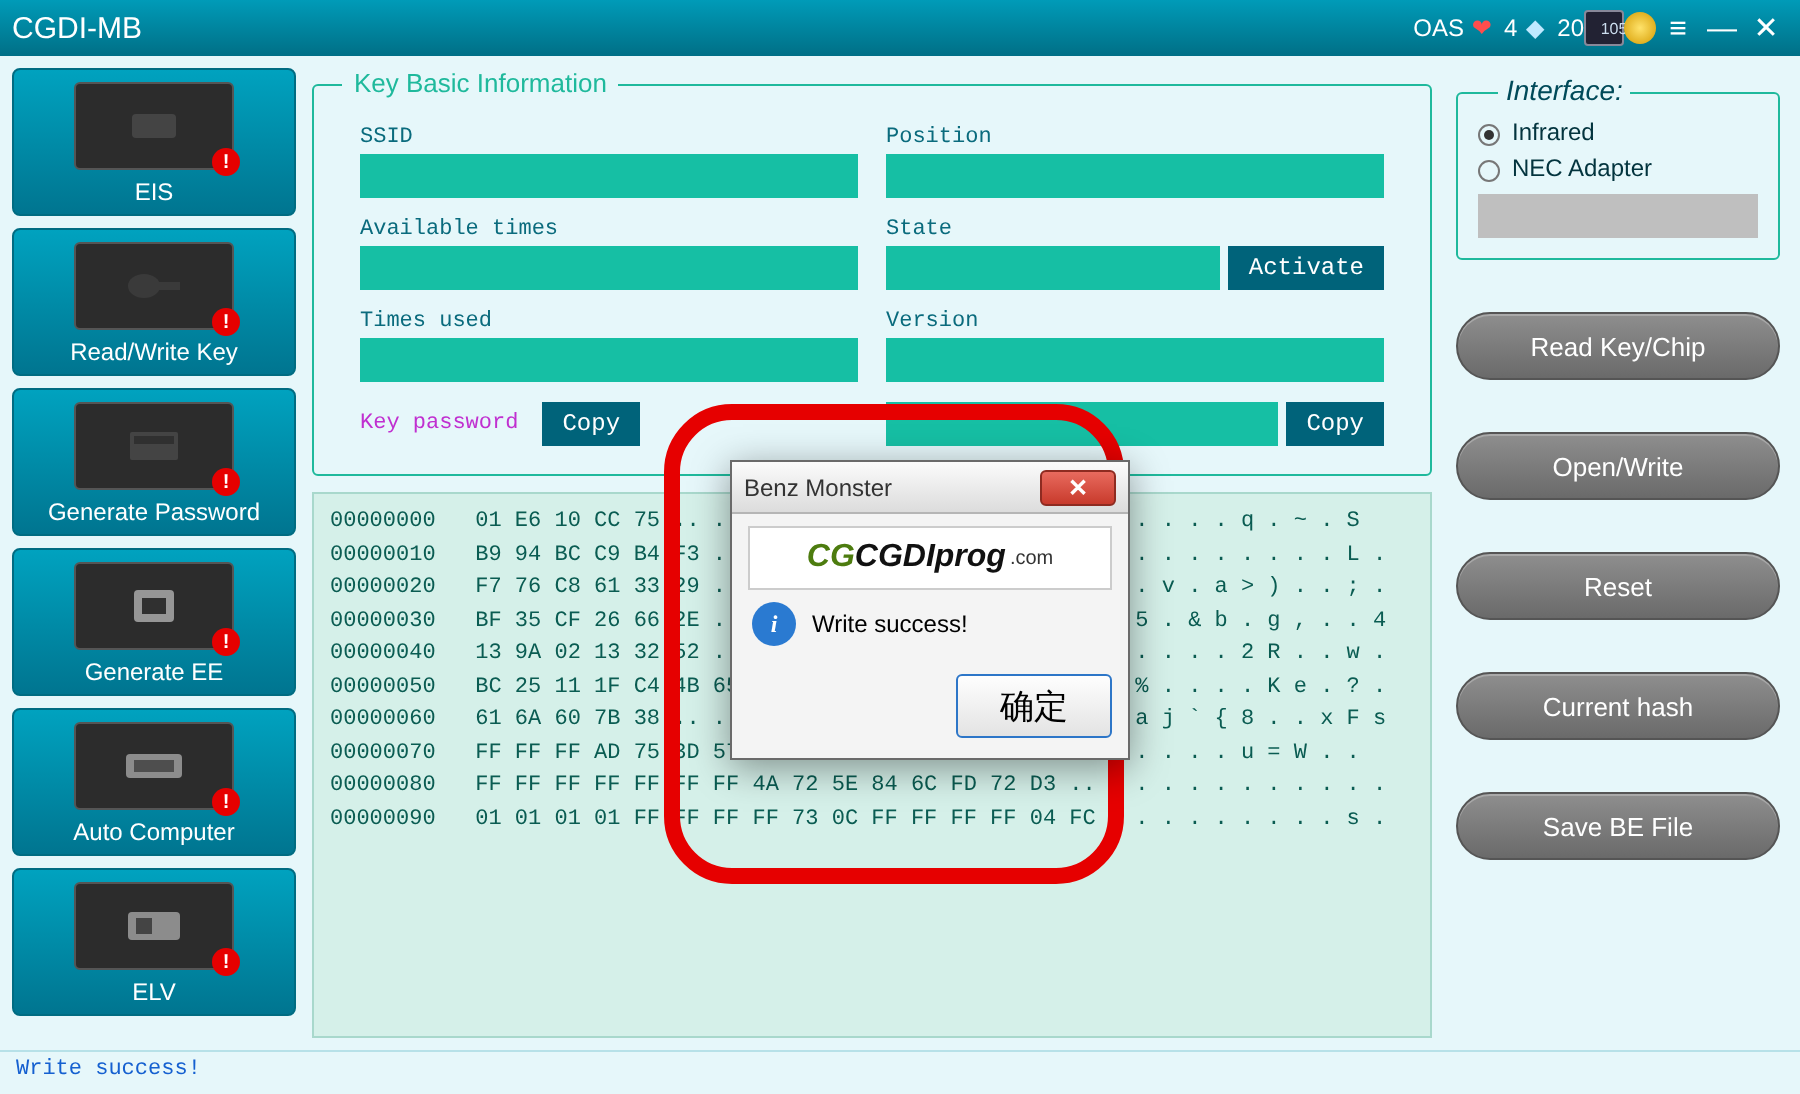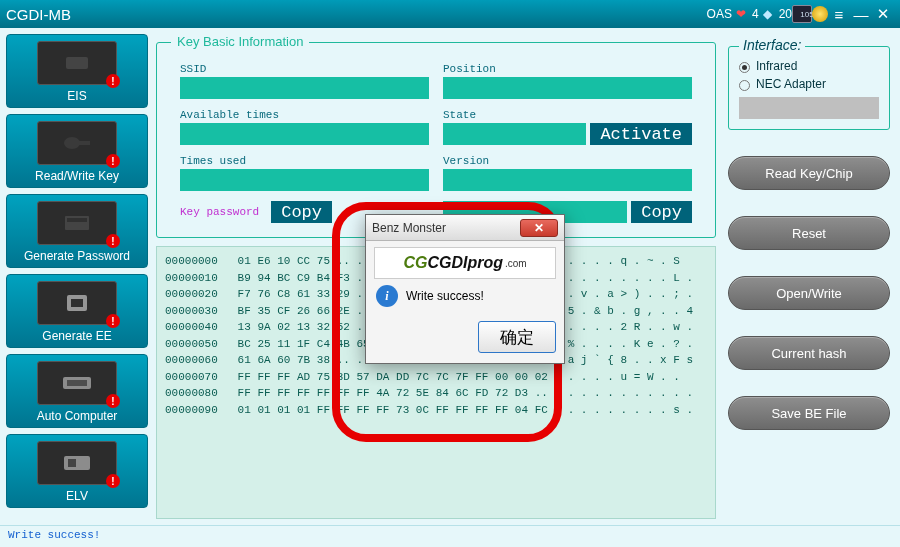--- a/index.html
+++ b/index.html
@@ -84,21 +84,21 @@
   .lbl { color:#0a6b7d; font-size:11px; margin-bottom:2px; font-family:"Courier New",monospace;}
   .fld {
     height:22px;
     background:#16bfa4;
     border:none;
   }
   .fld-wrap { display:flex; align-items:flex-end; gap:4px;}
   .mini-btn {
     height:22px; padding:0 10px;
     background:#00637a; color:#fff;
-    border:none; font-size:17px;
+    border:none; font-size:12px;
     cursor:pointer;
     font-family:"Courier New",monospace;
   }
   .keypw { color:#c030d0; font-family:"Courier New",monospace; font-size:11px;}
   
   .hex {
     flex:1;
     background:#d5f0e9;
     border:1px solid #a8d8cc;
     margin-top:8px;
@@ -112,21 +112,21 @@
   }
   
   .right { width:170px; display:flex; flex-direction:column; padding:4px 4px 0 4px; }
   .iface-box {
     border:1px solid #1fb99c;
     border-radius:3px;
     padding:8px 10px 10px;
     position:relative;
     margin-top:8px;
   }
-  .iface-title { position:absolute; top:-10px; left:10px; background:#e6f7fa; color:#004a59; font-style:italic; font-weight:500; font-size:14px; padding:0 4px;}
+  .iface-title { position:absolute; top:-10px; left:20px; background:#e6f7fa; color:#004a59; font-style:italic; font-weight:500; font-size:14px; padding:0 4px;}
   .radio-row { display:flex; align-items:flex-end; margin:4px 0; gap:6px; font-size:12px; color:#03343e;}
   .radio-dot { width:11px;height:11px;border:1px solid #777;border-radius:50%;display:inline-flex;align-items:center;justify-content:center;}
   .radio-dot.on::after{content:"";width:5px;height:5px;background:#333;border-radius:50%;}
   .iface-bar { height:22px;background:#bfbfbf;margin-top:6px;}
   .big-btn {
     margin-top:26px;
     height:34px;
     border-radius:17px;
     background:linear-gradient(#8e8e8e,#6a6a6a);
     color:#fff;
@@ -149,21 +149,21 @@
   .modal-ring {
     position:absolute;
     left:332px; top:202px;
     width:230px; height:240px;
     border:8px solid #e60000;
     border-radius:34px;
     pointer-events:none;
   }
   .modal {
     position:absolute;
-    left:365px; top:214px;
+    left:365px; top:230px;
     width:200px;
     background:#f4f4f4;
     border:1px solid #6a6a6a;
     box-shadow:0 4px 18px rgba(0,0,0,.4);
     font-size:12px;
   }
   .modal-title {
     height:26px;
     background:linear-gradient(#fbfbfb,#dcdcdc);
     border-bottom:1px solid #b5b5b5;
@@ -372,22 +372,22 @@
         <span>Infrared</span>
       </div>
       <div class="radio-row">
         <span class="radio-dot"></span>
         <span>NEC Adapter</span>
       </div>
       <div class="iface-bar"></div>
     </div>
 
     <button class="big-btn">Read Key/Chip</button>
+    <button class="big-btn">Open/Write</button>
     <button class="big-btn">Reset</button>
-    <button class="big-btn">Open/Write</button>
     <button class="big-btn">Current hash</button>
     <button class="big-btn">Save BE File</button>
   </div>
 </div>
 
 <div class="statusbar">
   <span>Write success!</span>
 </div>
 
 <div class="modal-ring"></div>

